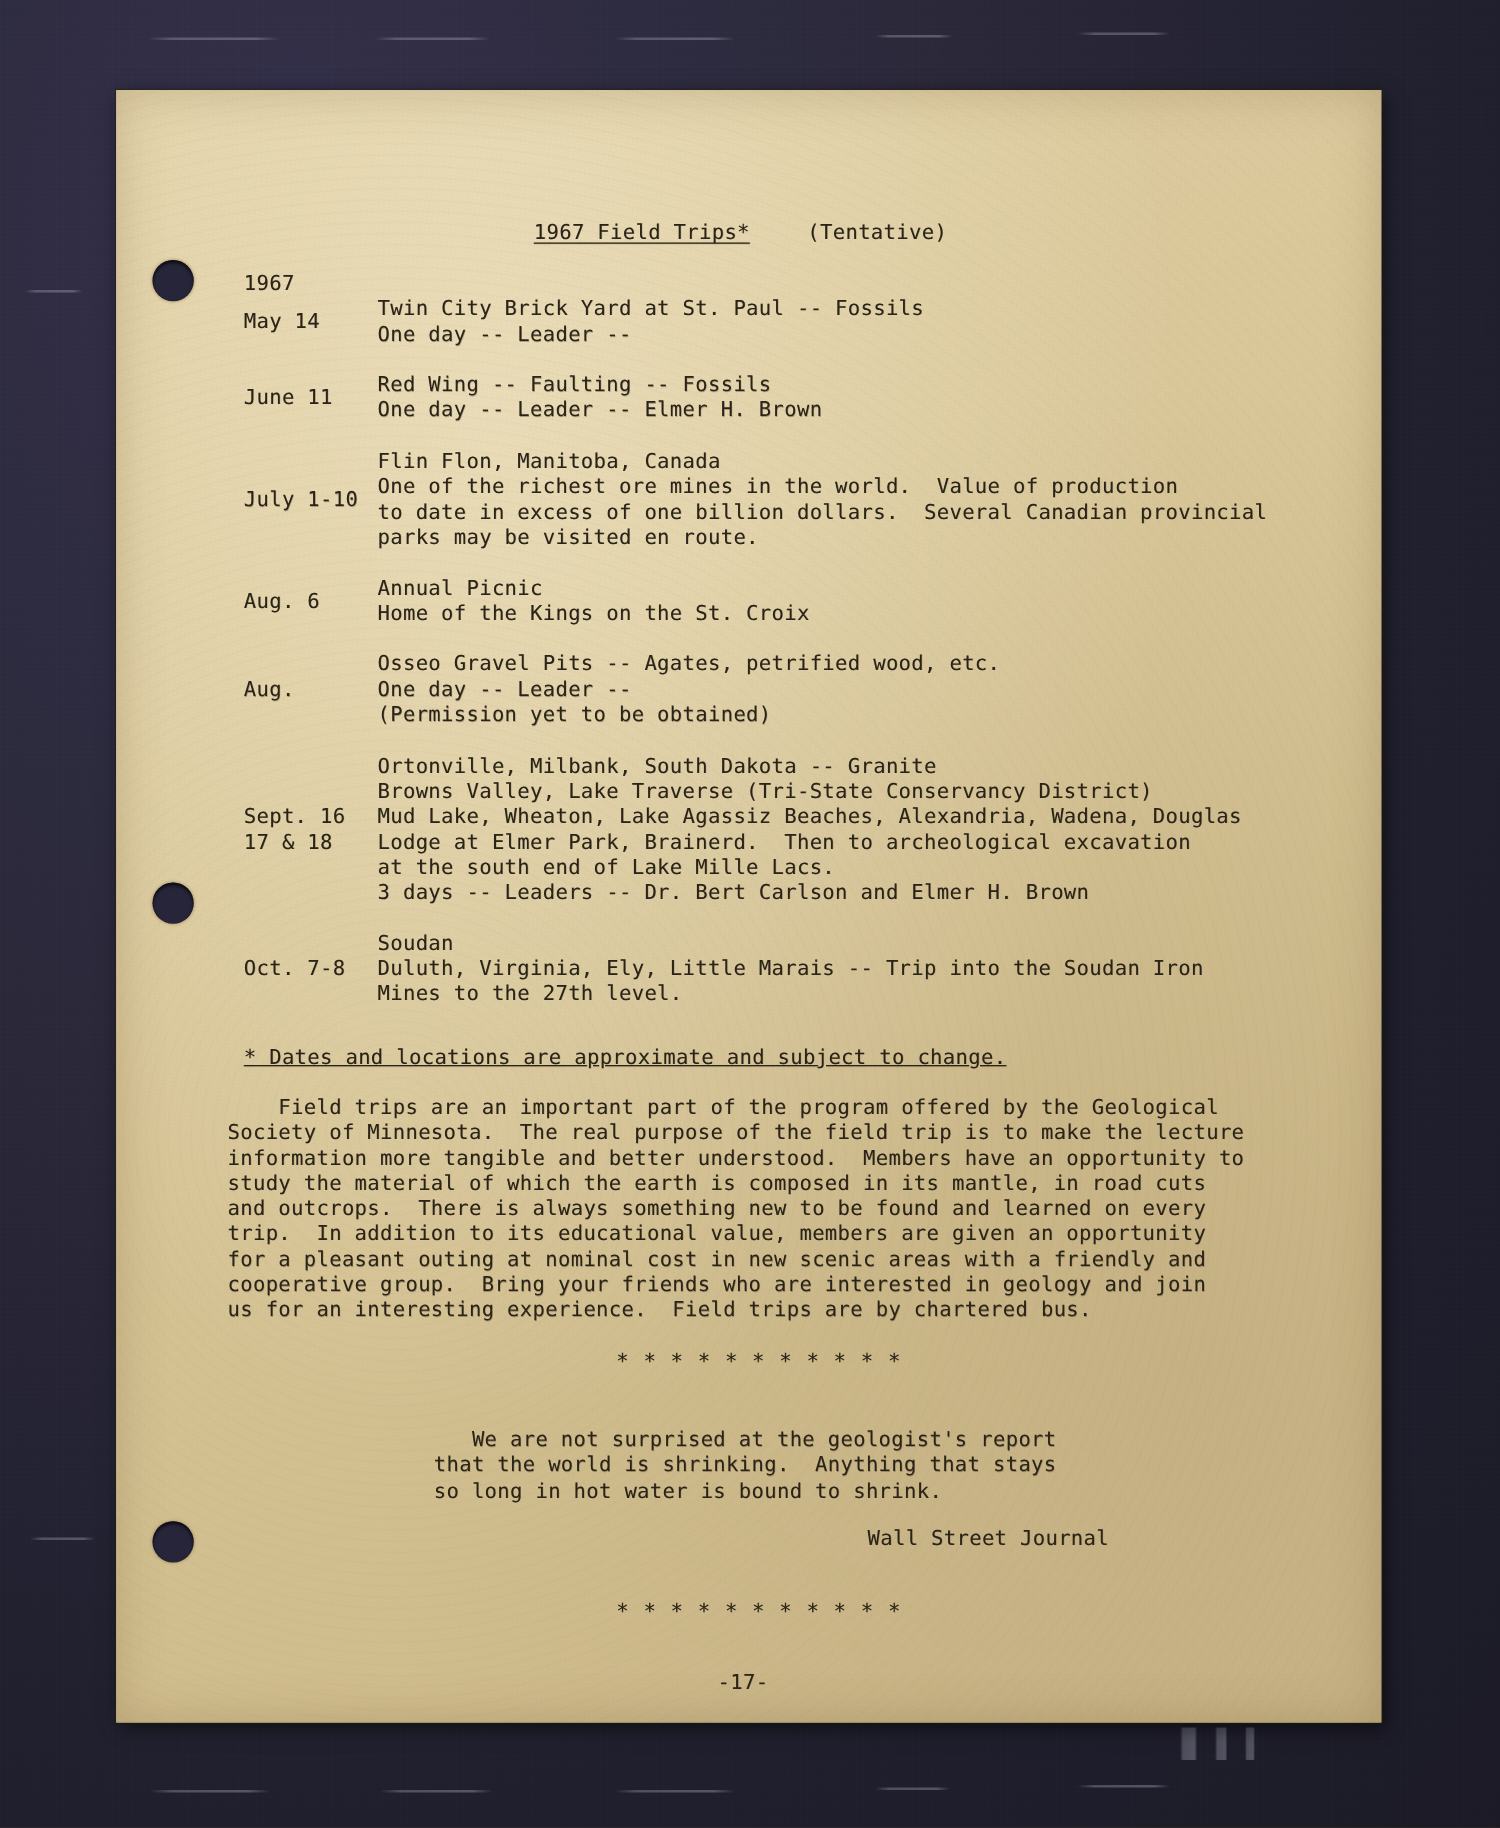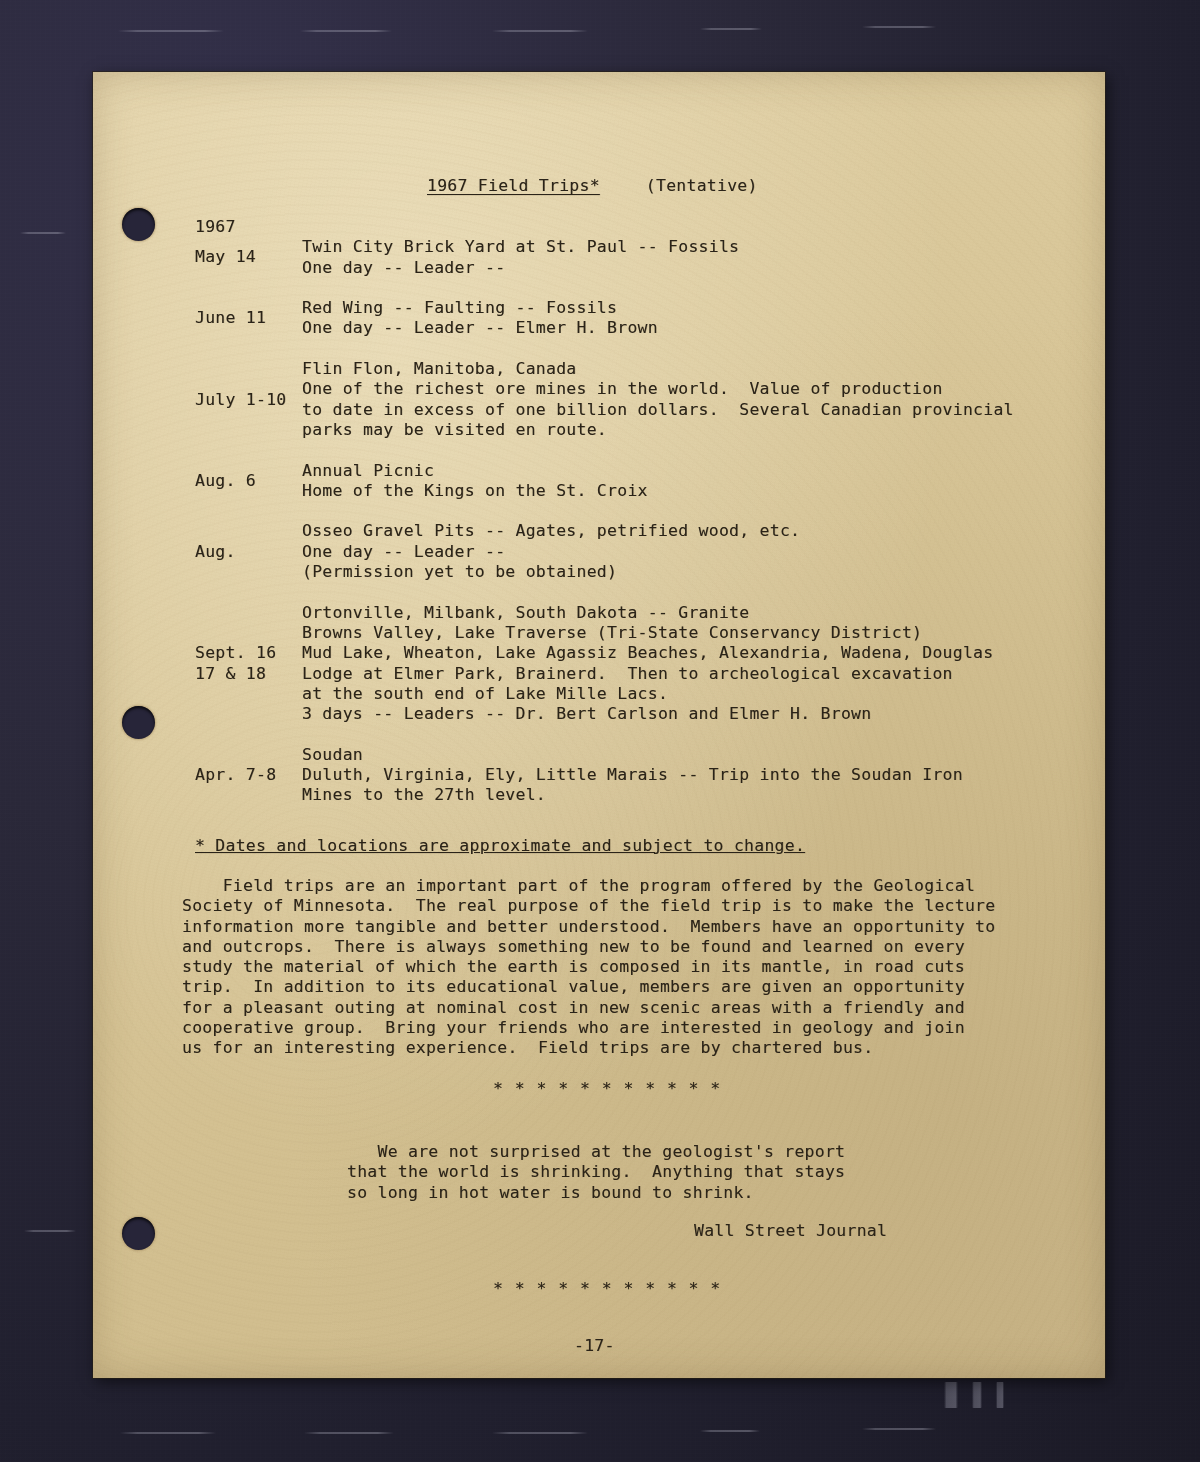--- a/index.html
+++ b/index.html
@@ -263,37 +263,37 @@
           <div class="trip-line">Ortonville, Milbank, South Dakota -- Granite</div>
           <div class="trip-line">Browns Valley, Lake Traverse (Tri-State Conservancy District)</div>
           <div class="trip-line">Mud Lake, Wheaton, Lake Agassiz Beaches, Alexandria, Wadena, Douglas</div>
           <div class="trip-line">Lodge at Elmer Park, Brainerd.  Then to archeological excavation</div>
           <div class="trip-line">at the south end of Lake Mille Lacs.</div>
           <div class="trip-line">3 days -- Leaders -- Dr. Bert Carlson and Elmer H. Brown</div>
         </div>
       </div>
 
       <div class="trip">
-        <div class="trip-date">Apr. 7-8</div>
+        <div class="trip-date">Oct. 7-8</div>
         <div class="trip-lines">
           <div class="trip-line">Soudan</div>
           <div class="trip-line">Duluth, Virginia, Ely, Little Marais -- Trip into the Soudan Iron</div>
           <div class="trip-line">Mines to the 27th level.</div>
         </div>
       </div>
     </div>
 
     <div class="footnote">* Dates and locations are approximate and subject to change.</div>
 
     <div class="body-para">
       <div class="body-line">    Field trips are an important part of the program offered by the Geological</div>
       <div class="body-line">Society of Minnesota.  The real purpose of the field trip is to make the lecture</div>
       <div class="body-line">information more tangible and better understood.  Members have an opportunity to</div>
+      <div class="body-line">study the material of which the earth is composed in its mantle, in road cuts</div>
       <div class="body-line">and outcrops.  There is always something new to be found and learned on every</div>
-      <div class="body-line">study the material of which the earth is composed in its mantle, in road cuts</div>
       <div class="body-line">trip.  In addition to its educational value, members are given an opportunity</div>
       <div class="body-line">for a pleasant outing at nominal cost in new scenic areas with a friendly and</div>
       <div class="body-line">cooperative group.  Bring your friends who are interested in geology and join</div>
       <div class="body-line">us for an interesting experience.  Field trips are by chartered bus.</div>
     </div>
 
     <div class="stars stars-top">* * * * * * * * * * *</div>
 
     <div class="quote">
       <div class="quote-line">   We are not surprised at the geologist's report</div>

